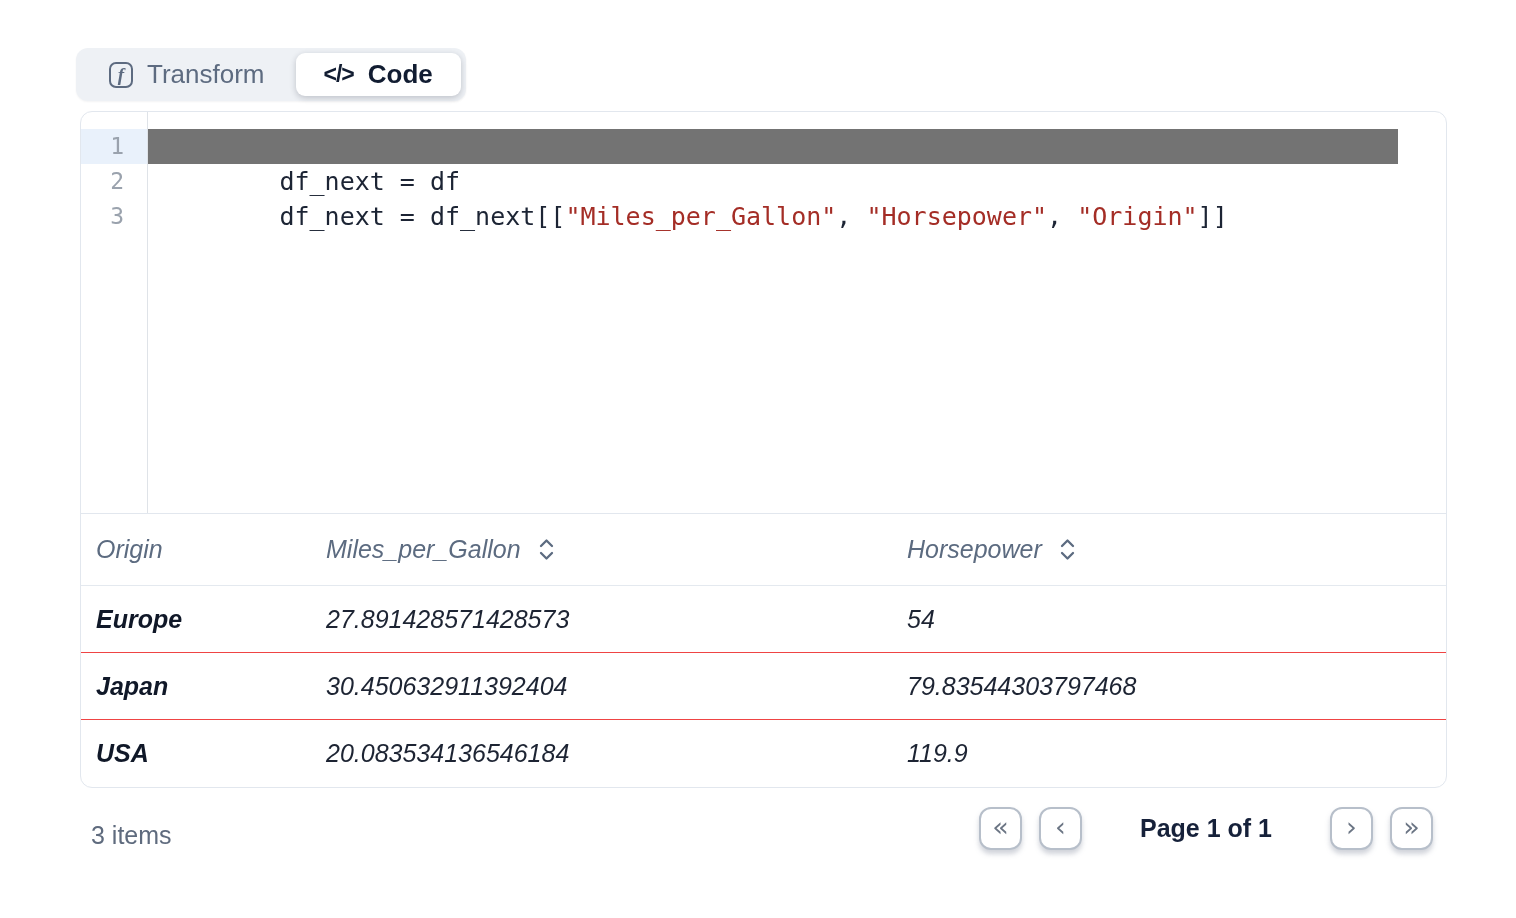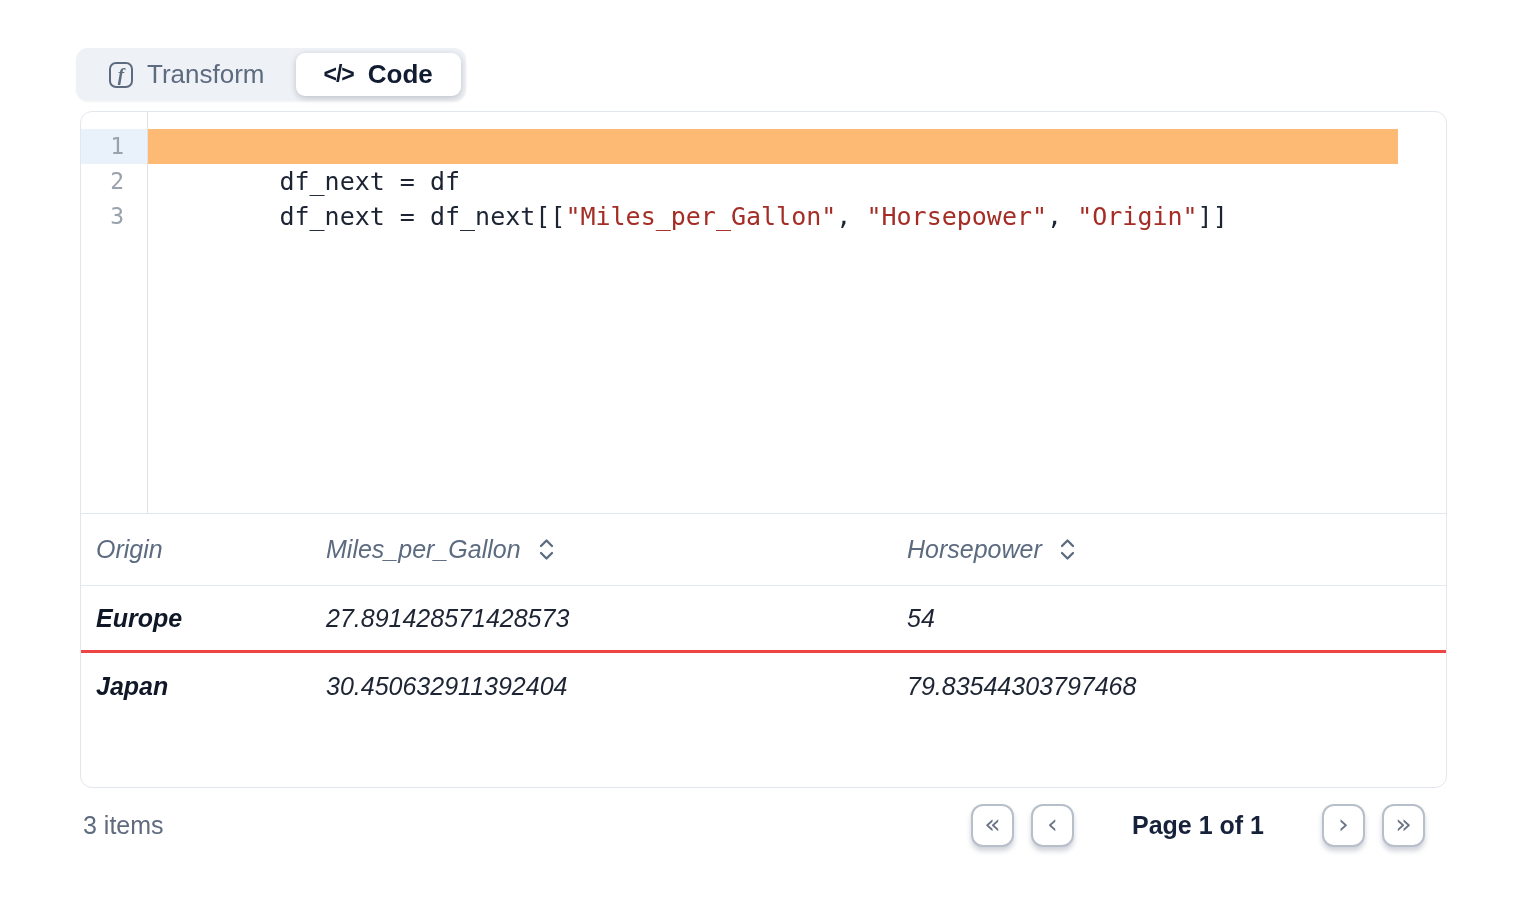--- a/index.html
+++ b/index.html
@@ -42,44 +42,44 @@
   .ln {
     height:35px; line-height:35px; text-align:right; padding-right:23px;
     font-family:"DejaVu Sans Mono", monospace; font-size:23px; color:#9aa2ad;
   }
   .ln.active-line { background:#e9f1fb; }
   .code-lines { flex:1; padding-top:17px; margin-right:48px; min-width:0; }
   .code-line {
     height:35px; line-height:35px; padding-left:11px; white-space:pre;
     font-family:"DejaVu Sans Mono", monospace; font-size:25px; color:#1c2434;
   }
-  .code-line.active-line { background:#fdba74; }
+  .code-line.active-line { background:#737373; }
   .tok.str { color:#a42d26; }
 
   
   .thead {
     display:flex; align-items:center; height:72px; border-bottom:1px solid #e4e9ef;
     font-size:25px; color:#5c6b80;
   }
   .col { display:flex; align-items:center;font-style:italic; }
   .c1 { width:245px; padding-left:15px; flex:none; }
   .c2 { width:581px; flex:none; }
   .c3 { flex:1; }
   .sort-icon { margin-left:15px; flex:none; }
   .trow {
-    display:flex; align-items:center; height:67px; border-bottom:3px solid #ef4444;
+    display:flex; align-items:center; height:67px; border-bottom:1px solid #ef4444;
     font-size:25px; color:#1d2433;
   }
   .trow:last-child { border-bottom:none; }
   .rowhead { font-weight:700; color:#101828; }
 
   
   .footer {
-    position:absolute; left:68px; top:800px; width:1367px; height:50px;
-    display:flex; align-items:center; justify-content:space-between;
+    position:absolute; left:76px; top:800px; width:1367px; height:50px;
+    display:flex; align-items:flex-end; justify-content:space-between;
   }
   .items-count { font-size:25px; color:#5f6b7e; padding-left:15px; }
   .pager { display:flex; align-items:center; gap:17px; padding-right:10px; }
   .pgbtn {
     width:43px; height:43px; background:#ffffff;
     border:2px solid #b7bfca; border-radius:12px;
     box-shadow:0 4px 5px rgba(120,130,150,0.35);
     color:#6b7584; font-size:27px; line-height:1;
     display:flex; align-items:center; justify-content:center; cursor:pointer;
     font-family:"DejaVu Sans", sans-serif; padding-bottom:4px;
@@ -141,20 +141,25 @@
   <div class="trow">
     <div class="col c1 rowhead">Europe</div>
     <div class="col c2">27.891428571428573</div>
     <div class="col c3">54</div>
   </div>
   <div class="trow">
     <div class="col c1 rowhead">Japan</div>
     <div class="col c2">30.450632911392404</div>
     <div class="col c3">79.83544303797468</div>
   </div>
+  <div class="trow">
+    <div class="col c1 rowhead">USA</div>
+    <div class="col c2">20.083534136546184</div>
+    <div class="col c3">119.9</div>
+  </div>
 </div>
 
 <div class="footer">
   <div class="items-count">3 items</div>
   <div class="pager">
     <button class="pgbtn">
       <span>«</span>
     </button>
     <button class="pgbtn">
       <span>‹</span>

